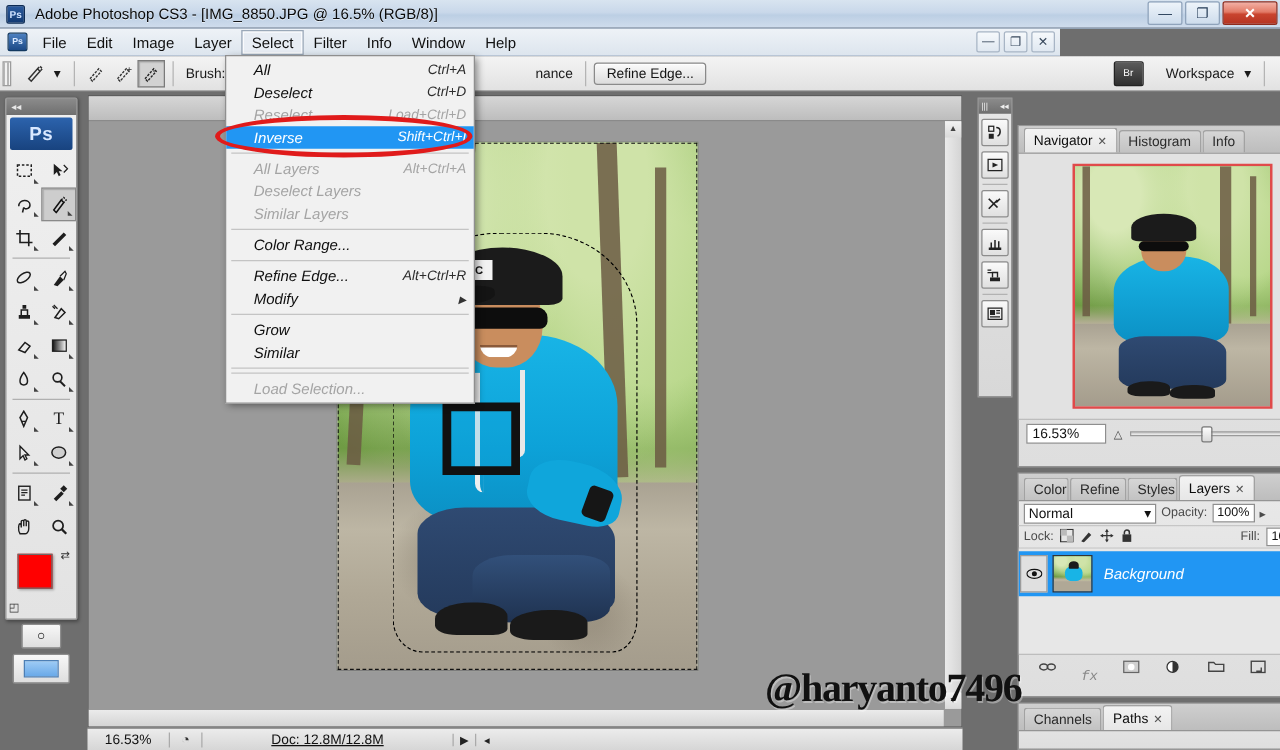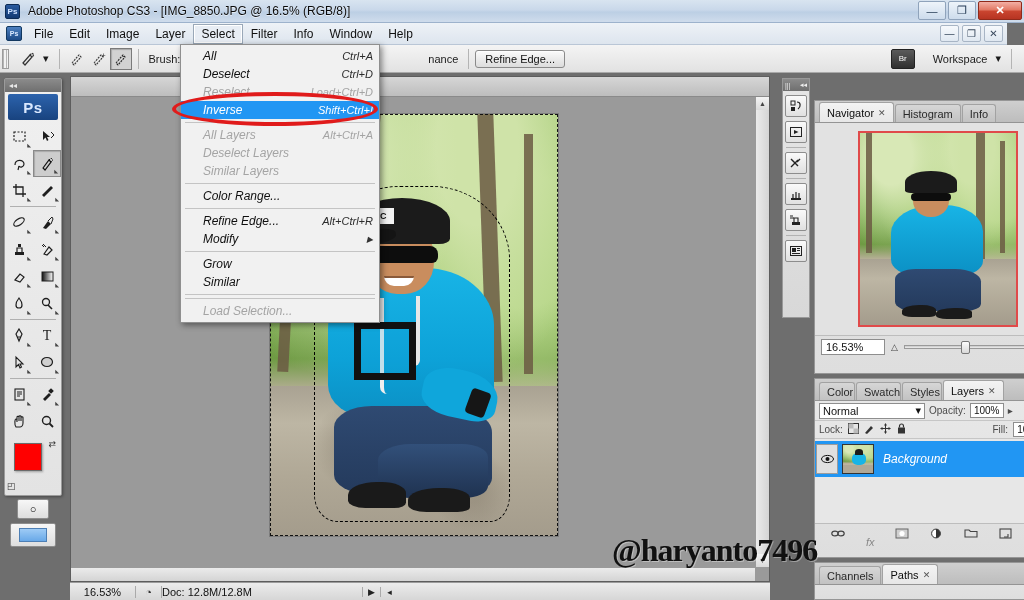--- a/index.html
+++ b/index.html
@@ -45,21 +45,21 @@
   }
   .win-btn.close {
     width: 44px;
     background: linear-gradient(to bottom,#f0a49a,#d6ololo 0%,#e06a58 50%,#c03a28 100%);
     background: linear-gradient(to bottom,#f3b0a5,#e27a66 45%,#c9442f 55%,#b63422 100%);
     border-color:#8f2a1b; color:#fff; font-weight:bold;
   }
 
   
   .menubar {
-    position: absolute; top: 23px; left: 0; width: 1007px; height: 22px;
+    position: absolute; top: 23px; left: 0; width: 848px; height: 22px;
     background: linear-gradient(to bottom,#eef2f7,#dde5ee);
     border-bottom: 1px solid #b9c6d6;
     display: flex; align-items: center;
   }
   .menubar .doc-icon {
     width: 16px; height: 15px; margin: 0 4px 0 6px;
     background: linear-gradient(to bottom,#4d80c0,#1d4a87);
     border: 1px solid #123860; border-radius: 2px;
     color: #dbe9ff; font-size: 7px; font-weight: bold;
     display:flex; align-items:center; justify-content:center;
@@ -347,22 +347,22 @@
   
   .statusbar {
     position:absolute; left:70px; bottom:0; width:700px; height:18px;
     background: linear-gradient(to bottom,#ececec,#d6d6d6);
     border-top:1px solid #9c9c9c; display:flex; align-items:center;
   }
   .sb-zoom { width:66px; text-align:center; font-size:11px; color:#111;
     border-right:1px solid #aaa; font-family:"Liberation Sans", sans-serif; }
   .sb-ico { width:26px; text-align:center; font-size:11px; color:#333;
     border-right:1px solid #aaa; }
-  .sb-doc { flex:0 0 200px; font-size:11px; color:#111;
-    font-family:"Liberation Sans", sans-serif; }
+  .sb-doc { flex:0 0 200px; text-align:center; font-size:11px; color:#111;
+    font-family:"Liberation Sans", sans-serif;text-decoration:underline; }
   .sb-tri { width:18px; text-align:center; font-size:9px; color:#222; border-left:1px solid #aaa; }
   .bottom-strip { position:absolute; left:0; bottom:0; width:70px; height:18px; background:#6e6e6e; }
 </style>
 </head>
 <body>
 
 <div id="app">
 
   <div class="titlebar">
     <div class="ps-logo-sm">Ps</div>
@@ -751,21 +751,21 @@
       <div class="tri" style="font-size:12px">△</div>
     </div>
   </div>
 
   <div class="rpanel lay-panel">
     <div class="pnl-tabs">
       <div class="ptab" style="max-width:36px">
         <span>Color</span>
       </div>
       <div class="ptab" style="max-width:45px">
-        <span>Swatch</span>
+        <span>Refine</span>
       </div>
       <div class="ptab" style="max-width:40px">
         <span>Styles</span>
       </div>
       <div class="ptab on">
         <span>Layers</span>
         <span class="x">✕</span>
       </div>
       <div class="pnl-mini">
         <span>—</span>
@@ -824,21 +824,21 @@
               <rect x="1.5" y="5" width="8" height="6" fill="#111"></rect>
               <path d="M3 5 L3 3.2 A2.5 2.5 0 0 1 8 3.2 L8 5" fill="none" stroke="#111" stroke-width="1.3"></path>
             </svg></div>
       </div>
     </div>
     <div class="lay-btns">
       <div class="lb"><svg width="14" height="11">
             <ellipse cx="4" cy="5.5" rx="3.2" ry="2.4" fill="none" stroke="#444" stroke-width="1.2"></ellipse>
             <ellipse cx="10" cy="5.5" rx="3.2" ry="2.4" fill="none" stroke="#444" stroke-width="1.2"></ellipse>
           </svg></div>
-      <div class="lb" style="font-style:italic;font-family:Liberation Sans, sans-serif;color:#888;margin-top:15px;">fx</div>
+      <div class="lb" style="font-style:italic;font-family:Liberation Mono, monospace;color:#888;margin-top:15px;">fx</div>
       <div class="lb"><svg width="14" height="11">
             <rect x="1" y="1" width="12" height="9" fill="#d0d0d0" stroke="#666" stroke-width="1"></rect>
             <circle cx="7" cy="5.5" r="2.6" fill="#fff"></circle>
           </svg></div>
       <div class="lb"><svg width="14" height="11">
             <circle cx="6" cy="5.5" r="4.4" fill="#fff" stroke="#333" stroke-width="1"></circle>
             <path d="M6 1.1 A4.4 4.4 0 0 1 6 9.9 Z" fill="#333"></path>
           </svg></div>
       <div class="lb"><svg width="14" height="11">
             <path d="M1 9 L1 2 L5 2 L6.5 3.5 L13 3.5 L13 9 Z" fill="none" stroke="#444" stroke-width="1.1"></path>

